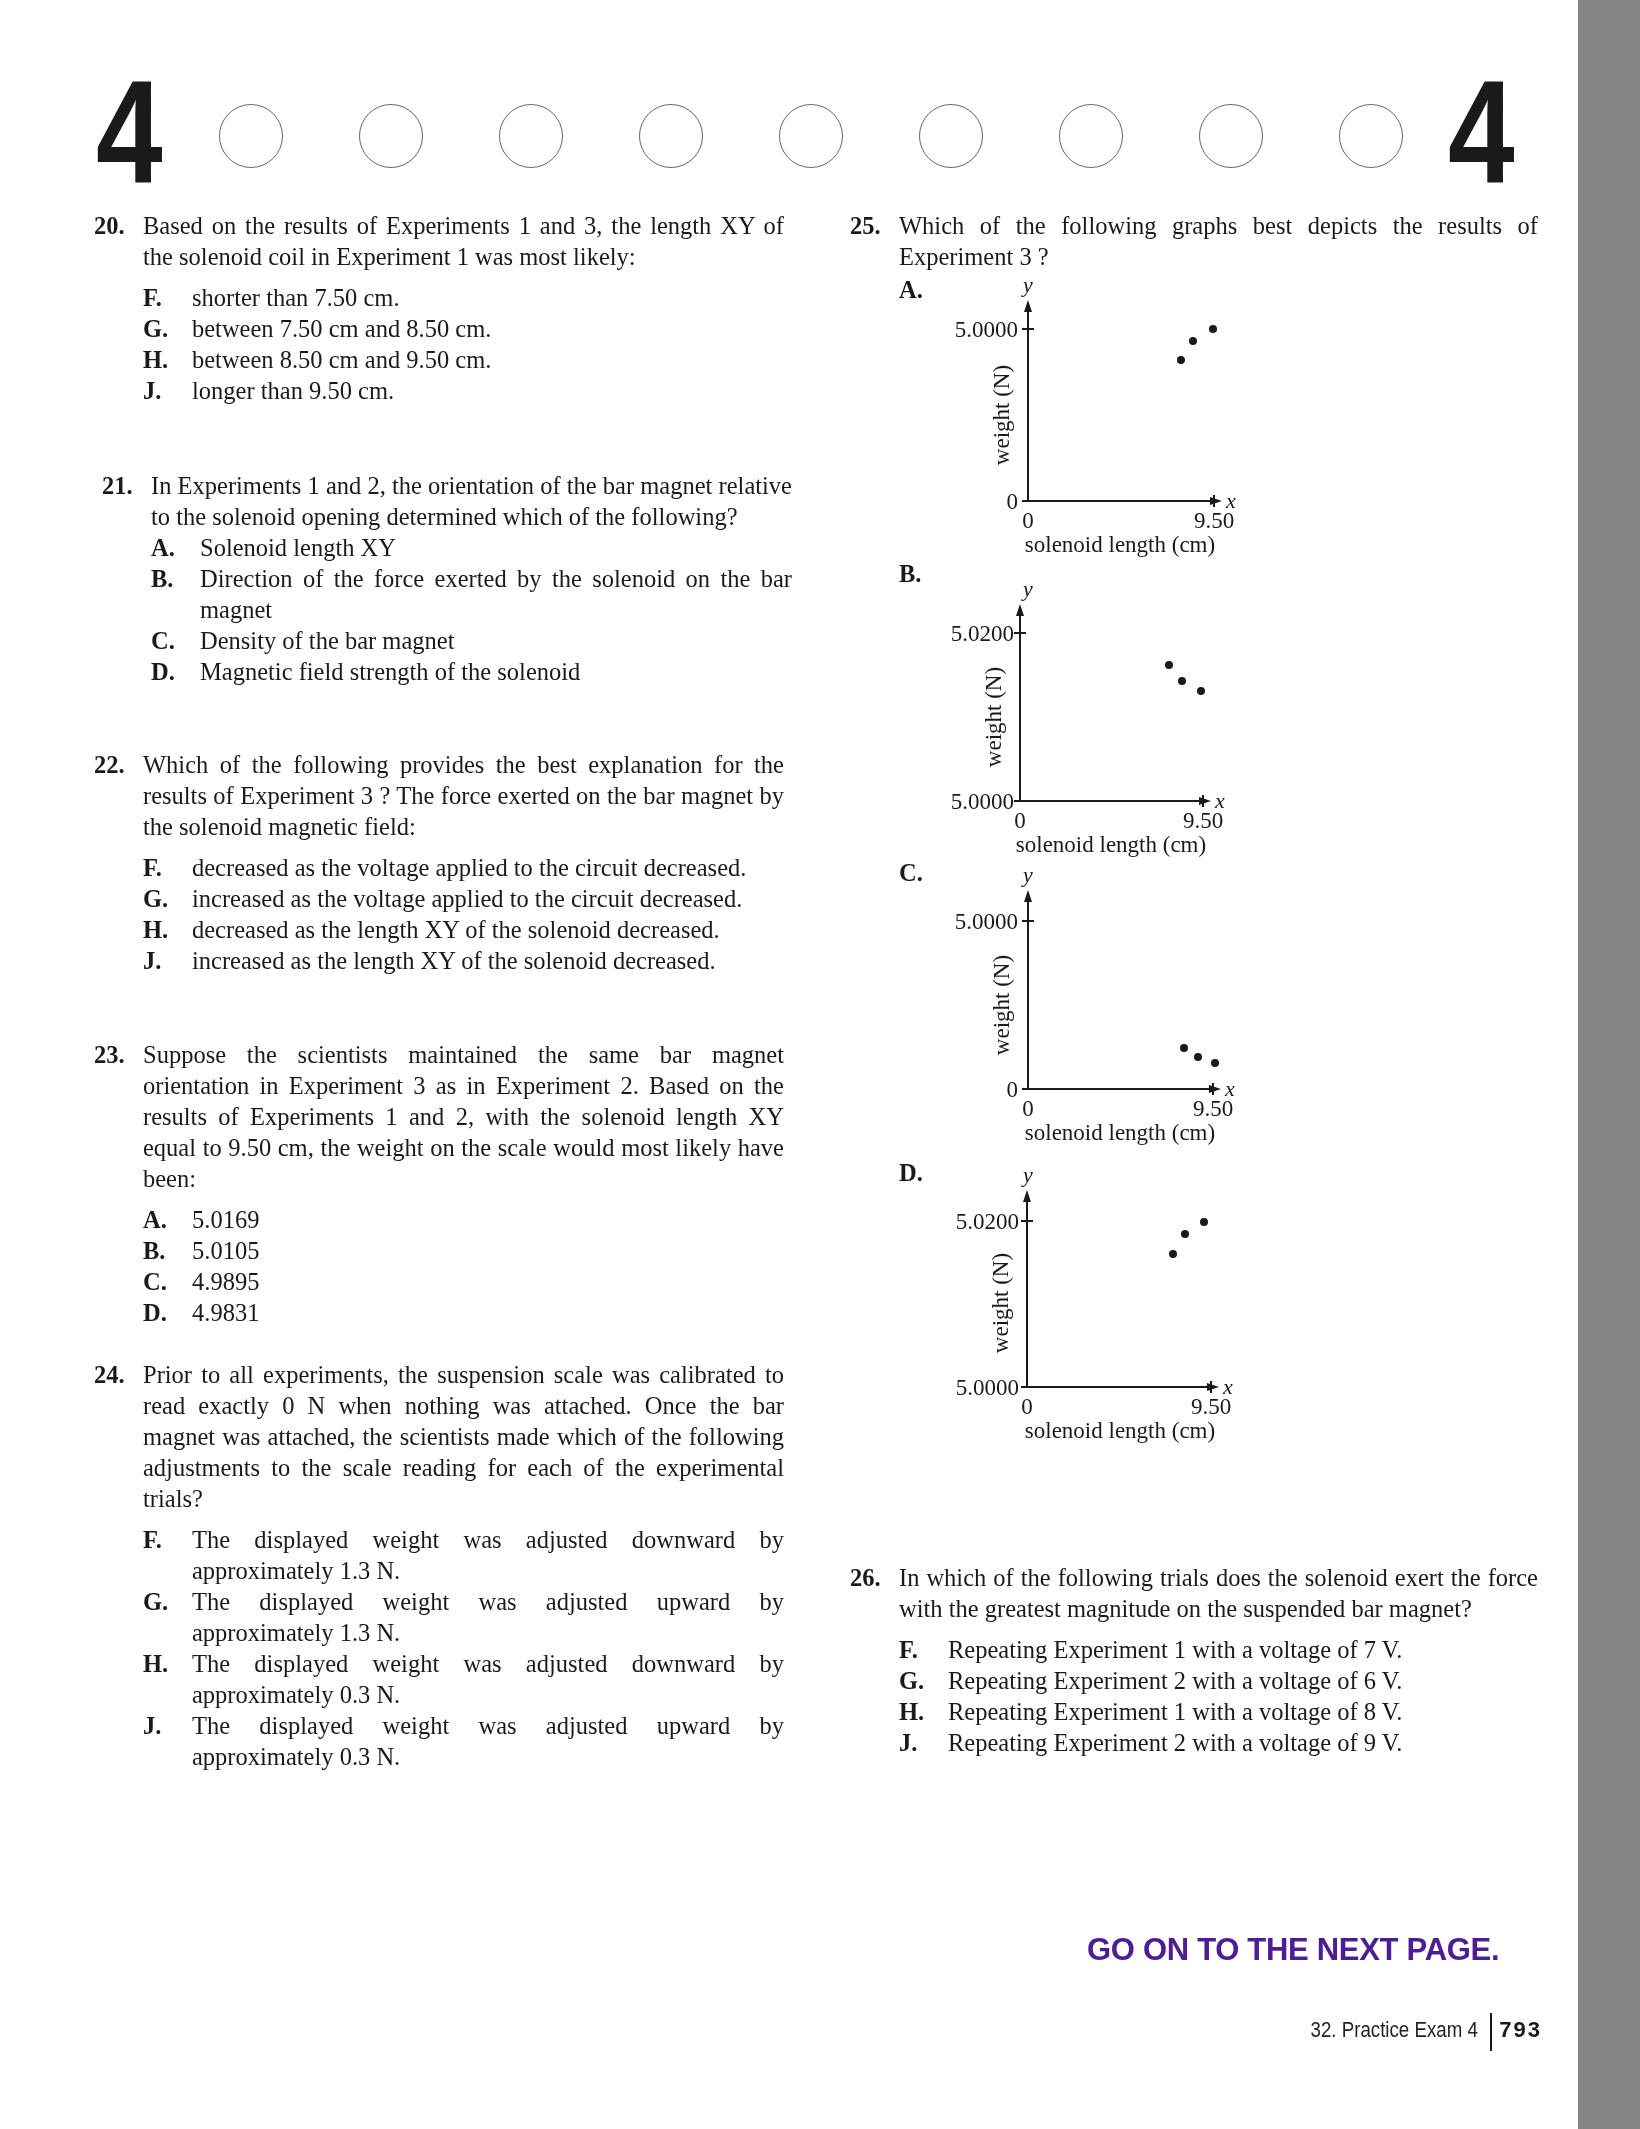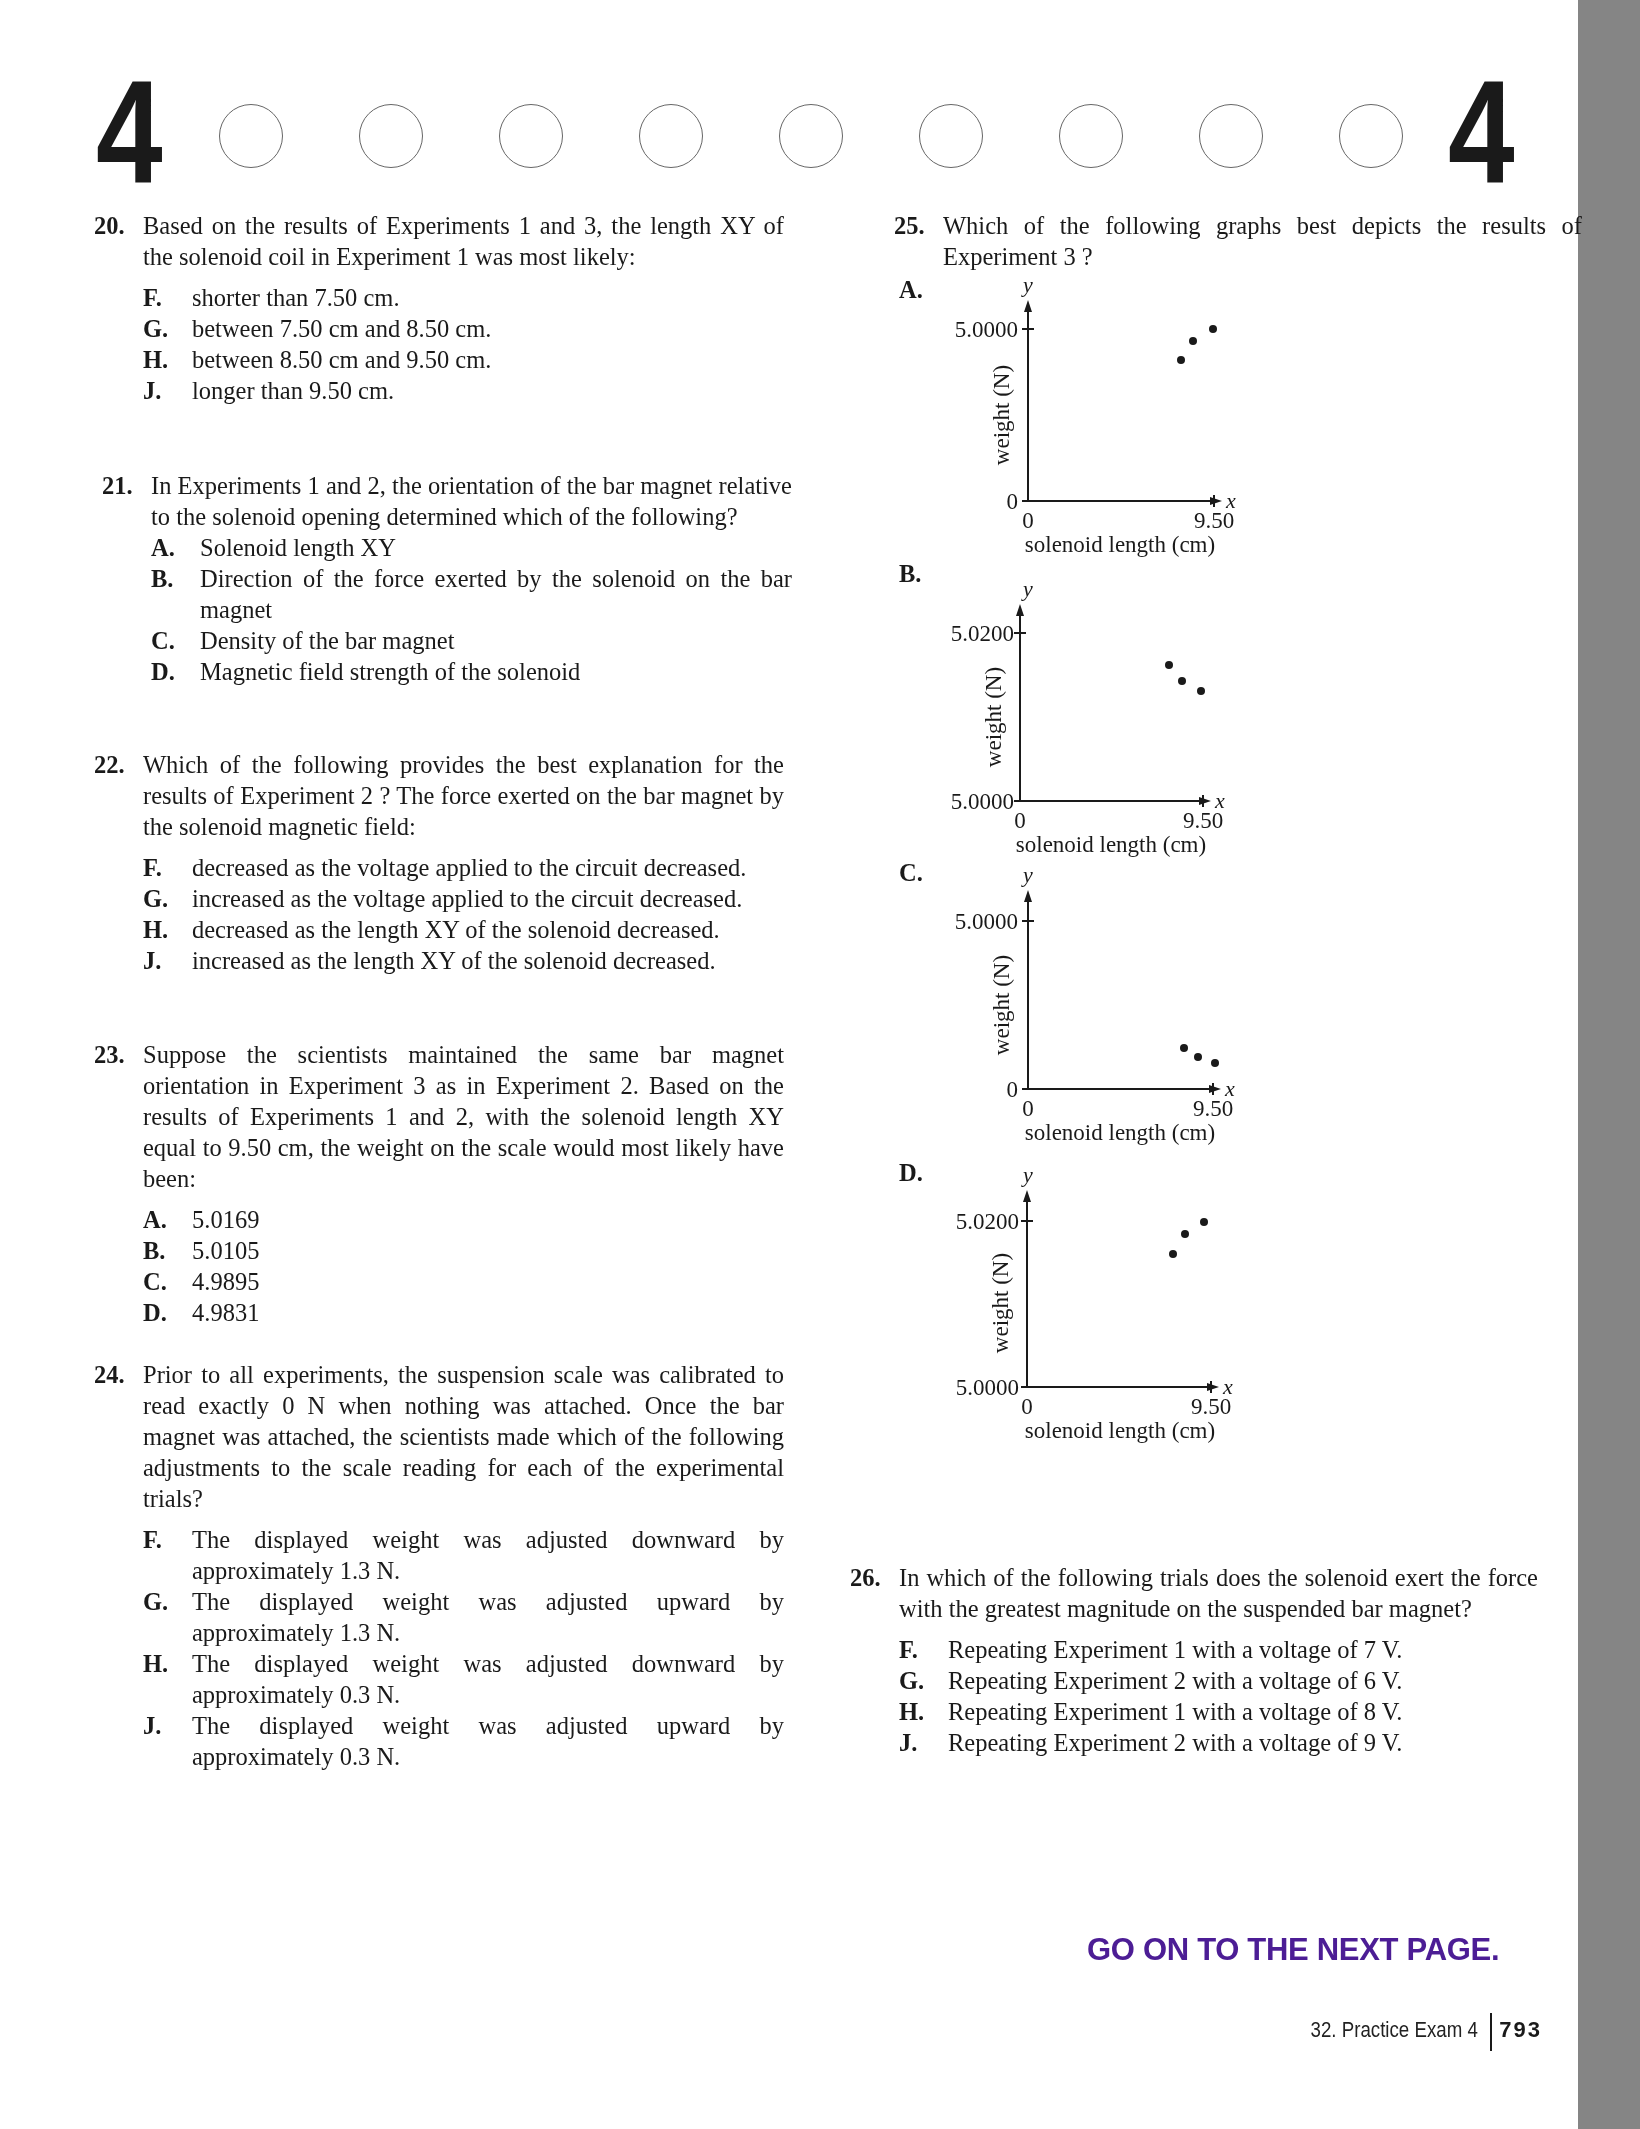--- a/index.html
+++ b/index.html
@@ -69,21 +69,21 @@
   <div class="opts">
     <div class="opt"><span class="letter">A.</span><span>Solenoid length XY</span></div>
     <div class="opt"><span class="letter">B.</span><span>Direction of the force exerted by the solenoid on the bar magnet</span></div>
     <div class="opt"><span class="letter">C.</span><span>Density of the bar magnet</span></div>
     <div class="opt"><span class="letter">D.</span><span>Magnetic field strength of the solenoid</span></div>
   </div>
 </div>
 
 <div class="q" style="left:94px; top:749px; width:690px;">
   <span class="num">22.</span>
-  <div class="stem">Which of the following provides the best explanation for the results of Experiment 2 ? The force exerted on the bar magnet by the solenoid magnetic field:</div>
+  <div class="stem">Which of the following provides the best explanation for the results of Experiment 3 ? The force exerted on the bar magnet by the solenoid magnetic field:</div>
   <div class="gap"></div>
   <div class="opts">
     <div class="opt"><span class="letter">F.</span><span>decreased as the voltage applied to the circuit decreased.</span></div>
     <div class="opt"><span class="letter">G.</span><span>increased as the voltage applied to the circuit decreased.</span></div>
     <div class="opt"><span class="letter">H.</span><span>decreased as the length XY of the solenoid decreased.</span></div>
     <div class="opt"><span class="letter">J.</span><span>increased as the length XY of the solenoid decreased.</span></div>
   </div>
 </div>
 
 <div class="q" style="left:94px; top:1039px; width:690px;">
@@ -103,21 +103,21 @@
   <div class="stem">Prior to all experiments, the suspension scale was calibrated to read exactly 0 N when nothing was attached. Once the bar magnet was attached, the scientists made which of the following adjustments to the scale reading for each of the experimental trials?</div>
   <div class="gap"></div>
   <div class="opts">
     <div class="opt"><span class="letter">F.</span><span>The displayed weight was adjusted downward by approximately 1.3 N.</span></div>
     <div class="opt"><span class="letter">G.</span><span>The displayed weight was adjusted upward by approximately 1.3 N.</span></div>
     <div class="opt"><span class="letter">H.</span><span>The displayed weight was adjusted downward by approximately 0.3 N.</span></div>
     <div class="opt"><span class="letter">J.</span><span>The displayed weight was adjusted upward by approximately 0.3 N.</span></div>
   </div>
 </div>
 
-<div class="q" style="left:850px; top:210px; width:688px;margin-left:44px;">
+<div class="q" style="left:850px; top:210px; width:688px;">
   <span class="num">25.</span>
   <div class="stem">Which of the following graphs best depicts the results of Experiment 3 ?</div>
 </div>
 
 <div class="graph-label" style="left:899px; top:276px;">A.</div>
 <svg style="position:absolute; left:930px; top:270px;" width="330" height="290">
   <text x="98" y="22" font-size="22" font-style="italic" text-anchor="middle">y</text>
   <line x1="98" y1="231" x2="98" y2="36" stroke="#1a1a1a" stroke-width="2"></line>
   <polygon points="98,30 94,42 102,42" fill="#1a1a1a"></polygon>
   <line x1="92" y1="59" x2="104" y2="59" stroke="#1a1a1a" stroke-width="2"></line>

